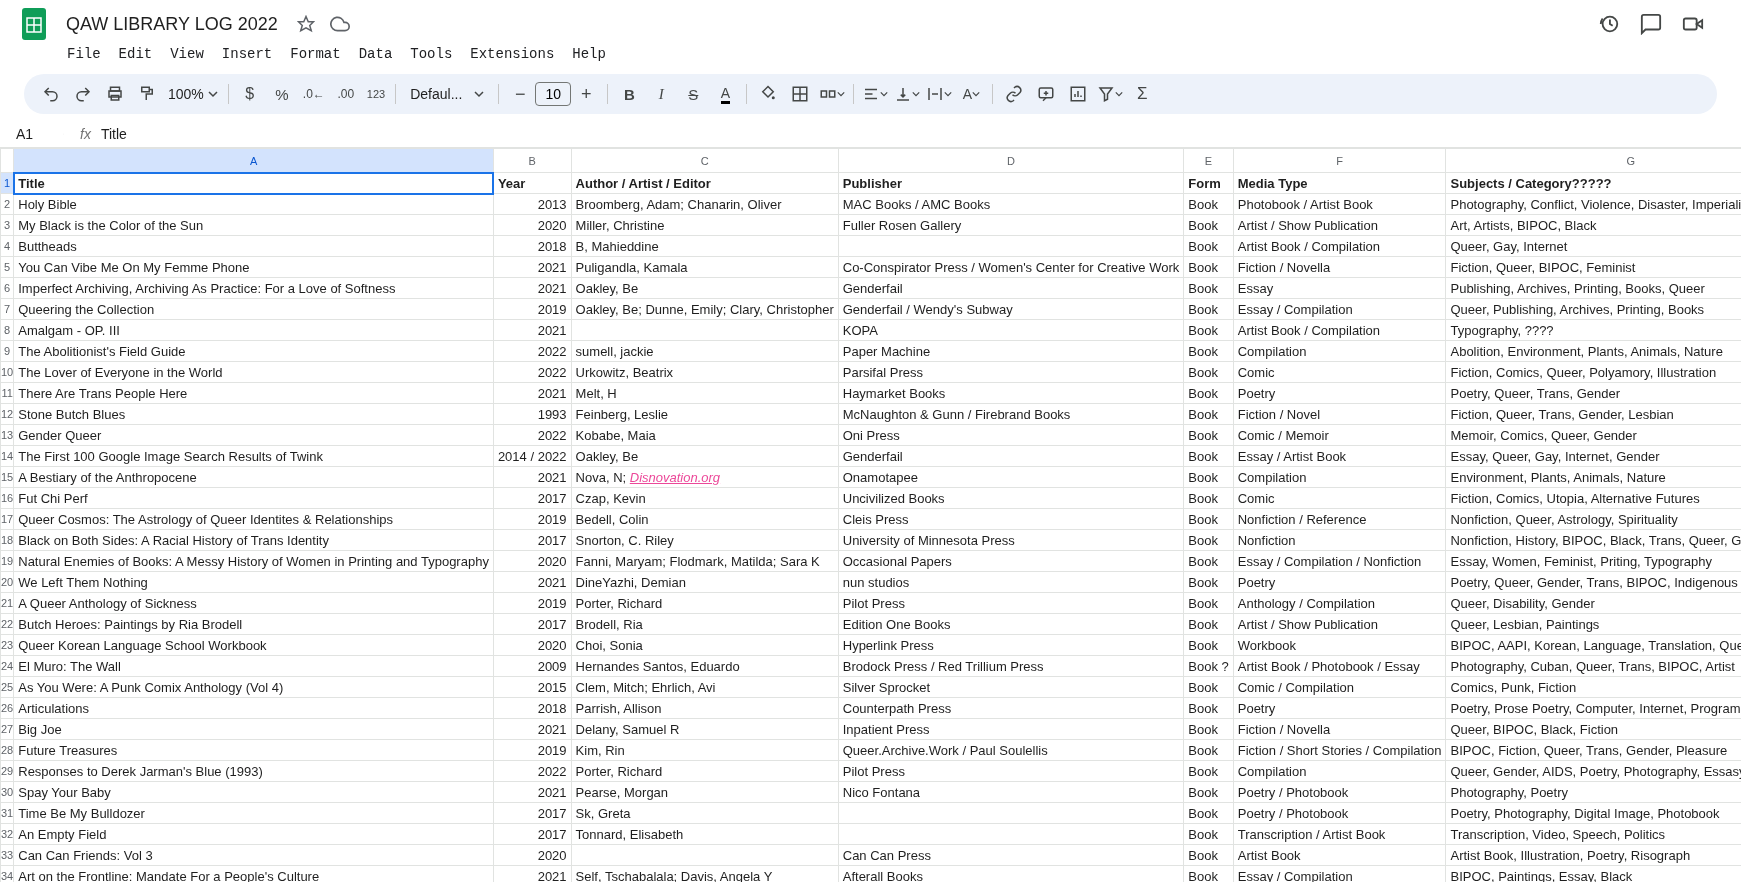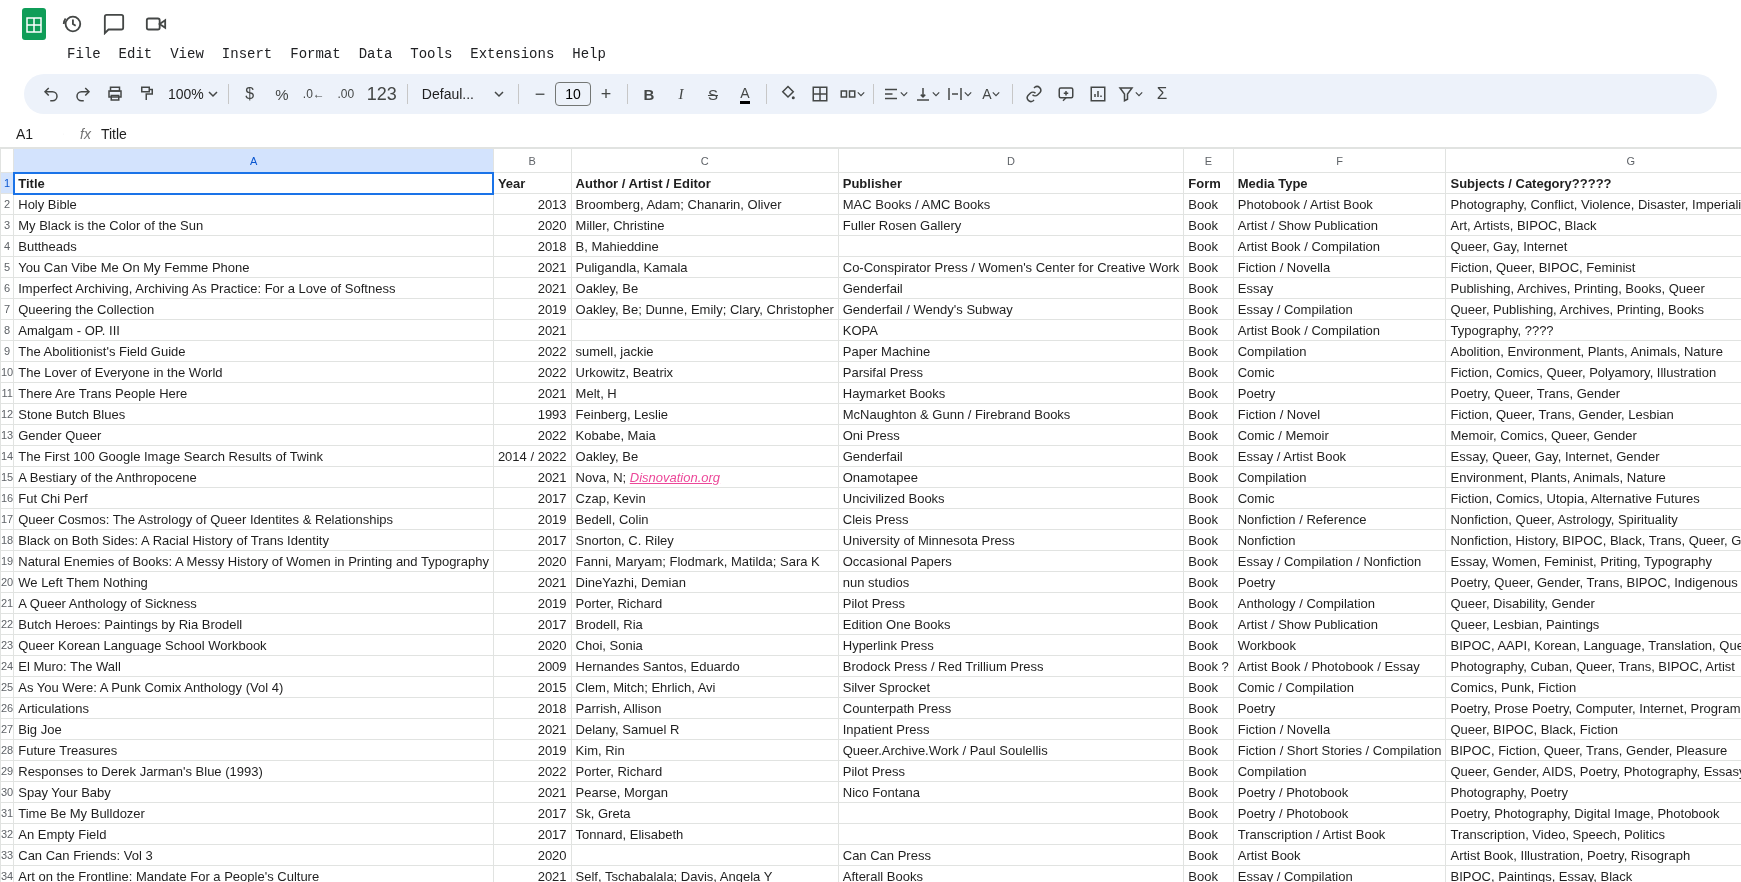--- a/index.html
+++ b/index.html
@@ -13,21 +13,21 @@
 .doc-title { font-size:18px; color:#1f1f1f; padding:2px 6px; border-radius:4px; }
 .icon-btn { color:#5f6368; cursor:pointer; display:inline-flex; align-items:center; justify-content:center; width:24px; height:24px; }
 .right-icons { display:flex; align-items:center; gap:18px; padding-right:20px; }
 .menubar { display:flex; gap:4px; padding:0 16px 0 60px; height:28px; align-items:center; font-size:14px; color:#202124; }
 .menu-item { padding:4px 7px; border-radius:4px; cursor:pointer;font-family:Liberation Mono, monospace; }
 .toolbar-wrap { padding:6px 24px; }
 .toolbar { background:#edf2fa; border-radius:24px; height:40px; display:flex; align-items:center; padding:0 12px; gap:2px; }
 .tb-btn { width:30px; height:30px; display:flex; align-items:center; justify-content:center; border-radius:4px; cursor:pointer; color:#444746; }
 .tb-sep { width:1px; height:20px; background:#c7c7c7; margin:0 4px; }
 .tb-zoom { display:flex; align-items:center; gap:4px; padding:0 4px; font-size:14px; color:#1f1f1f; }
-.tb-font { display:flex; align-items:center; gap:20px; padding:0 8px; font-size:14px; color:#1f1f1f; min-width:90px; }
+.tb-font { display:flex; align-items:center; gap:12px; padding:0 8px; font-size:14px; color:#1f1f1f; min-width:90px; }
 .tb-size { display:flex; align-items:center; gap:0; }
 .tb-size-input { width:36px; height:24px; text-align:center; border:1px solid #747775; border-radius:4px; font-size:14px; background:transparent; }
 .namebox-row { display:flex; align-items:center; padding:4px 10px; gap:10px; border-bottom:1px solid #e1e3e1; height:28px; }
 .namebox { width:60px; font-size:14px; color:#1f1f1f; padding:2px 6px; display:flex; align-items:center; gap:30px; }
 .fx { font-style:italic; color:#737373; font-size:14px; }
 .formula-val { font-size:14px; color:#1f1f1f; }
 .grid-area { flex:1; overflow:auto; position:relative; }
 table.sheet { border-collapse:collapse; table-layout:fixed; }
 .sheet th, .sheet td { border:1px solid #e1e3e1; font-size:13px; white-space:nowrap; overflow:hidden; text-overflow:clip; }
 .sheet .colhdr { background:#fff; color:#5f6368; text-align:center; font-weight:normal; height:24px; font-size:11px; }
@@ -48,20 +48,35 @@
 <div class="app">
   <div class="titlebar">
     <div class="logo">
       <svg viewBox="0 0 28 36">
           <rect x="2" y="2" width="24" height="32" rx="3" fill="#0f9d58"></rect>
           <rect x="7" y="12" width="14" height="14" fill="none" stroke="#fff" stroke-width="1.5"></rect>
           <line x1="7" y1="19" x2="21" y2="19" stroke="#fff" stroke-width="1.5"></line>
           <line x1="14" y1="12" x2="14" y2="26" stroke="#fff" stroke-width="1.5"></line>
         </svg>
     </div>
+    <div class="title-area">
+      <div class="doc-row">
+        <span class="doc-title">QAW LIBRARY LOG 2022</span>
+        <span class="icon-btn">
+            <svg width="18" height="18" viewBox="0 0 24 24" fill="none" stroke="#5f6368" stroke-width="2">
+              <polygon points="12,2 15,9 22,9 17,14 19,21 12,17 5,21 7,14 2,9 9,9"></polygon>
+            </svg>
+          </span>
+        <span class="icon-btn">
+            <svg width="20" height="20" viewBox="0 0 24 24" fill="none" stroke="#5f6368" stroke-width="2">
+              <path d="M18 10h-1.26A8 8 0 1 0 9 20h9a5 5 0 0 0 0-10z"></path>
+            </svg>
+          </span>
+      </div>
+    </div>
     <div class="right-icons">
       <span class="icon-btn">
           <svg width="22" height="22" viewBox="0 0 24 24" fill="none" stroke="#444746" stroke-width="2">
             <circle cx="13" cy="12" r="8"></circle>
             <polyline points="13,7 13,12 16,14"></polyline>
             <path d="M3 12a10 10 0 0 1 2-6"></path>
           </svg>
         </span>
       <span class="icon-btn">
           <svg width="22" height="22" viewBox="0 0 24 24" fill="#444746">
@@ -120,21 +135,21 @@
           <span>100%</span>
           <svg width="10" height="10" viewBox="0 0 10 10">
             <path d="M1 3l4 4 4-4" fill="none" stroke="#444746" stroke-width="1.5"></path>
           </svg>
         </div>
       <div class="tb-sep"></div>
       <div class="tb-btn" style="font-size:16px;">$</div>
       <div class="tb-btn" style="font-size:15px;">%</div>
       <div class="tb-btn" style="font-size:12px;">.0←</div>
       <div class="tb-btn" style="font-size:12px;">.00</div>
-      <div class="tb-btn" style="font-size:18px;width:auto;padding:0 4px;text-align:center;">123</div>
+      <div class="tb-btn" style="font-size:11px;width:auto;padding:0 4px;text-align:center;">123</div>
       <div class="tb-sep"></div>
       <div class="tb-font">
           <span>Defaul...</span>
           <svg width="10" height="10" viewBox="0 0 10 10">
             <path d="M1 3l4 4 4-4" fill="none" stroke="#444746" stroke-width="1.5"></path>
           </svg>
         </div>
       <div class="tb-sep"></div>
       <div class="tb-size">
         <div class="tb-btn" style="font-size:18px;">−</div>

